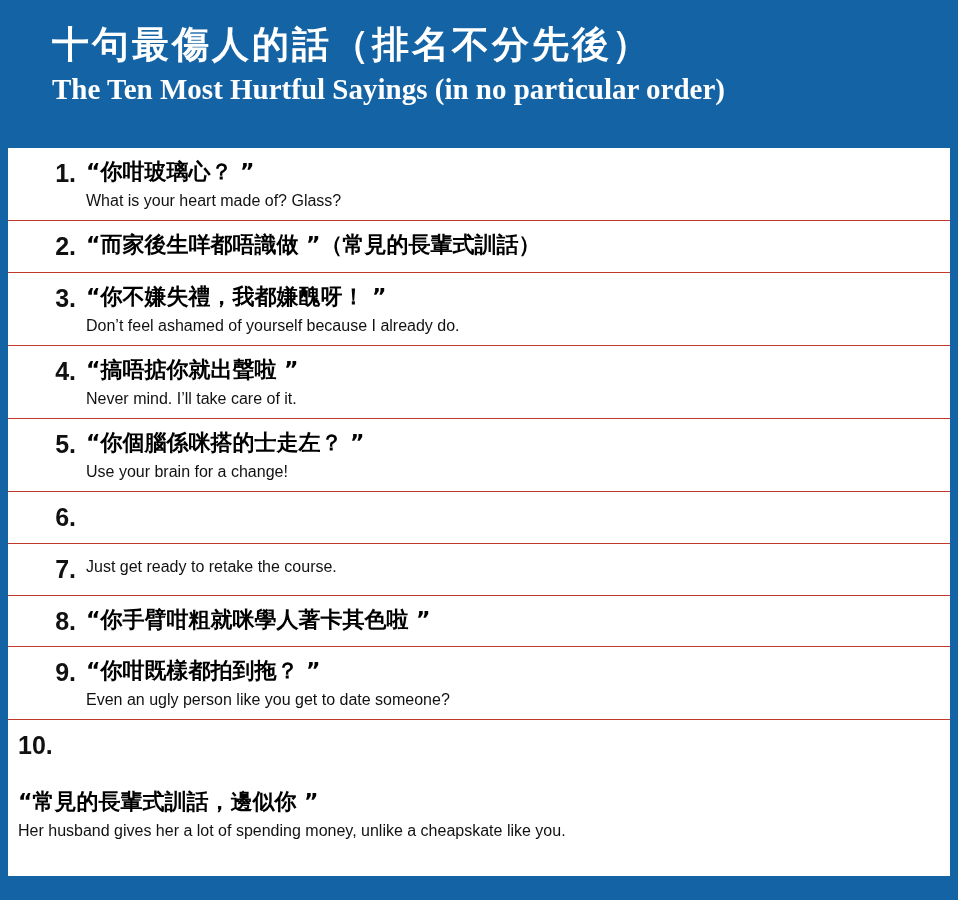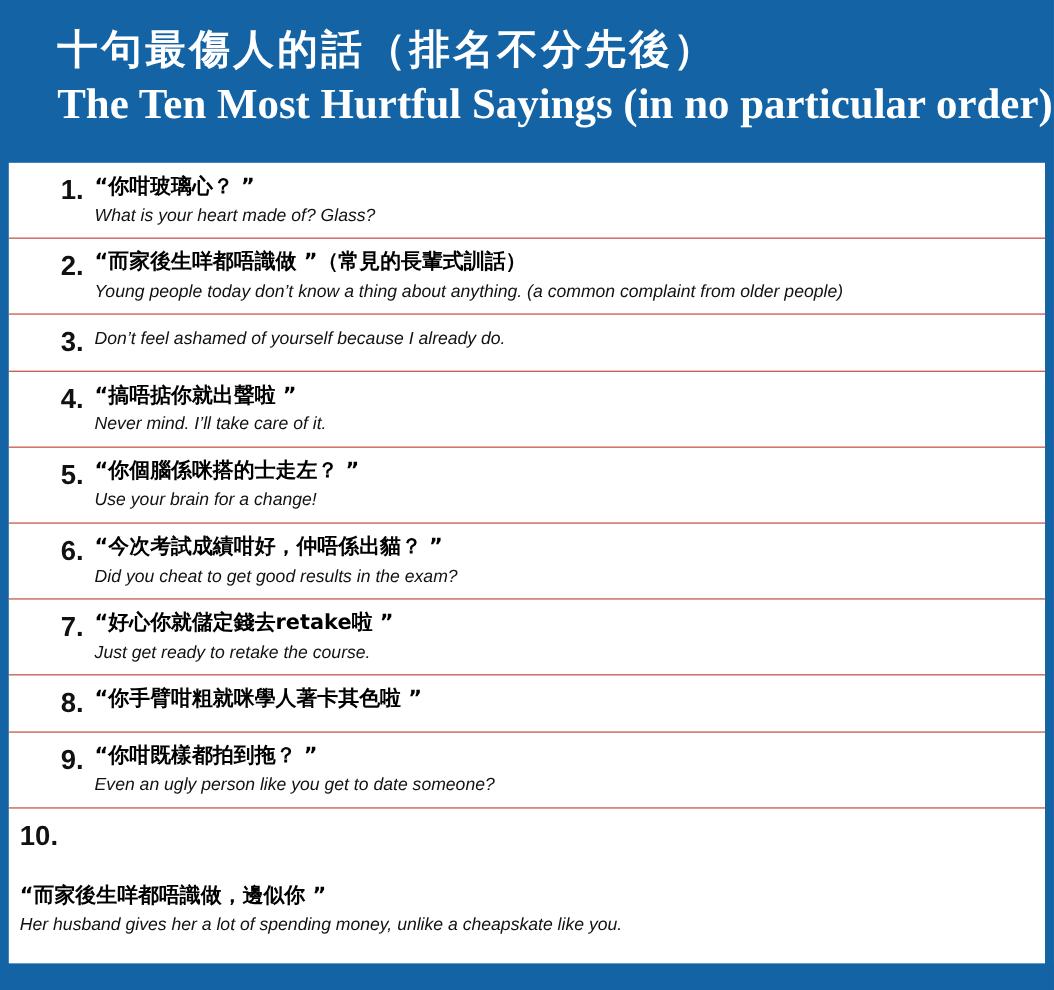--- a/index.html
+++ b/index.html
@@ -29,21 +29,21 @@
     font-family: "DejaVu Sans", sans-serif;
     font-size: 37px;
     font-weight: bold;
     letter-spacing: 3px;
     margin: 0 0 4px 52px;
     line-height: 1.25;
   }
   .title-en {
     color: #ffffff;
     font-family: "Liberation Serif", serif;
-    font-size: 39px;
+    font-size: 29px;
     font-weight: bold;
     margin: 0 0 0 52px;
     line-height: 1.2;
   }
   .card {
     position: absolute;
     left: 8px;
     top: 148px;
     width: 942px;
     height: 728px;
@@ -75,34 +75,33 @@
     font-weight: bold;
     color: #111111;
     line-height: 1.35;
   }
   .texts {
     flex: 1 1 auto;
     min-width: 0;
   }
   .zh {
     font-family: "DejaVu Sans", sans-serif;
-    font-size: 19px;
+    font-size: 22px;
     font-weight: bold;
     color: #000000;
     line-height: 1.35;
     white-space: nowrap;
   }
   .en {
     font-family: "Liberation Sans", sans-serif;
     font-size: 16px;
     color: #111111;
     line-height: 1.4;
     margin-top: 3px;
     white-space: nowrap;
-    font-style: italic;
   }
   .footer-strip {
     position: absolute;
     left: 0;
     bottom: 0;
     width: 958px;
     height: 24px;
     background: #1464a5;
   }
 </style>
@@ -124,27 +123,27 @@
         <div class="texts">
           <div class="zh">“你咁玻璃心？ ”</div>
           <div class="en">What is your heart made of? Glass?</div>
         </div>
       </div>
 
       <div class="row">
         <div class="num">2.</div>
         <div class="texts">
           <div class="zh">“而家後生咩都唔識做 ”（常見的長輩式訓話）</div>
-          <div class="en">Young people today don’t know a thing about anything. (a common complaint from older people)</div>
         </div>
       </div>
 
       <div class="row">
         <div class="num">3.</div>
         <div class="texts">
+          <div class="zh">“你不嫌失禮，我都嫌醜呀！ ”</div>
           <div class="en">Don’t feel ashamed of yourself because I already do.</div>
         </div>
       </div>
 
       <div class="row">
         <div class="num">4.</div>
         <div class="texts">
           <div class="zh">“搞唔掂你就出聲啦 ”</div>
           <div class="en">Never mind. I’ll take care of it.</div>
         </div>
@@ -153,30 +152,25 @@
       <div class="row">
         <div class="num">5.</div>
         <div class="texts">
           <div class="zh">“你個腦係咪搭的士走左？ ”</div>
           <div class="en">Use your brain for a change!</div>
         </div>
       </div>
 
       <div class="row">
         <div class="num">6.</div>
-        <div class="texts">
-          <div class="zh">“今次考試成績咁好，仲唔係出貓？ ”</div>
-          <div class="en">Did you cheat to get good results in the exam?</div>
-        </div>
       </div>
 
       <div class="row">
         <div class="num">7.</div>
         <div class="texts">
-          <div class="zh">“好心你就儲定錢去retake啦 ”</div>
           <div class="en">Just get ready to retake the course.</div>
         </div>
       </div>
 
       <div class="row">
         <div class="num">8.</div>
         <div class="texts">
           <div class="zh">“你手臂咁粗就咪學人著卡其色啦 ”</div>
         </div>
       </div>
@@ -185,21 +179,21 @@
         <div class="num">9.</div>
         <div class="texts">
           <div class="zh">“你咁既樣都拍到拖？ ”</div>
           <div class="en">Even an ugly person like you get to date someone?</div>
         </div>
       </div>
 
       <div class="row">
         <div class="num">10.</div>
         <div class="texts">
-          <div class="zh">“而家後生咩都唔識做，邊似你 ”</div>
+          <div class="zh">“常見的長輩式訓話，邊似你 ”</div>
           <div class="en">Her husband gives her a lot of spending money, unlike a cheapskate like you.</div>
         </div>
       </div>
 
     </div>
   </div>
 
   <div class="footer-strip"></div>
 </div>
 

